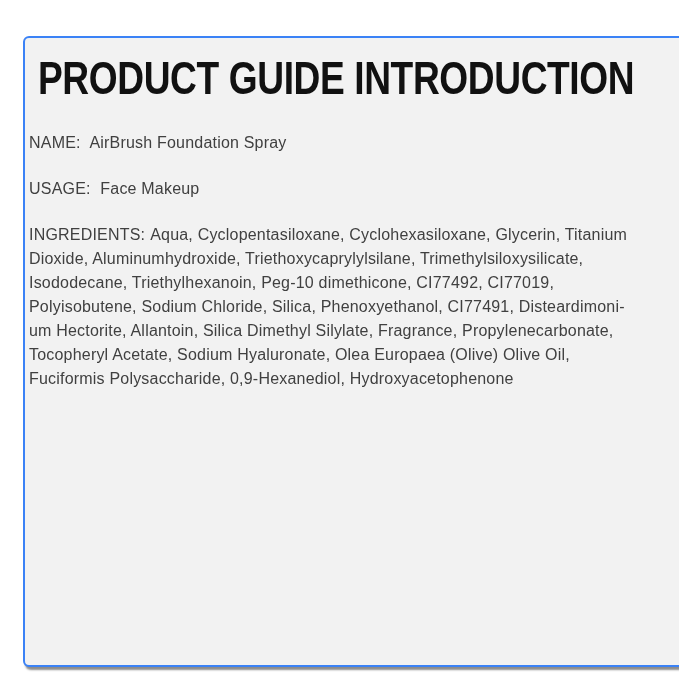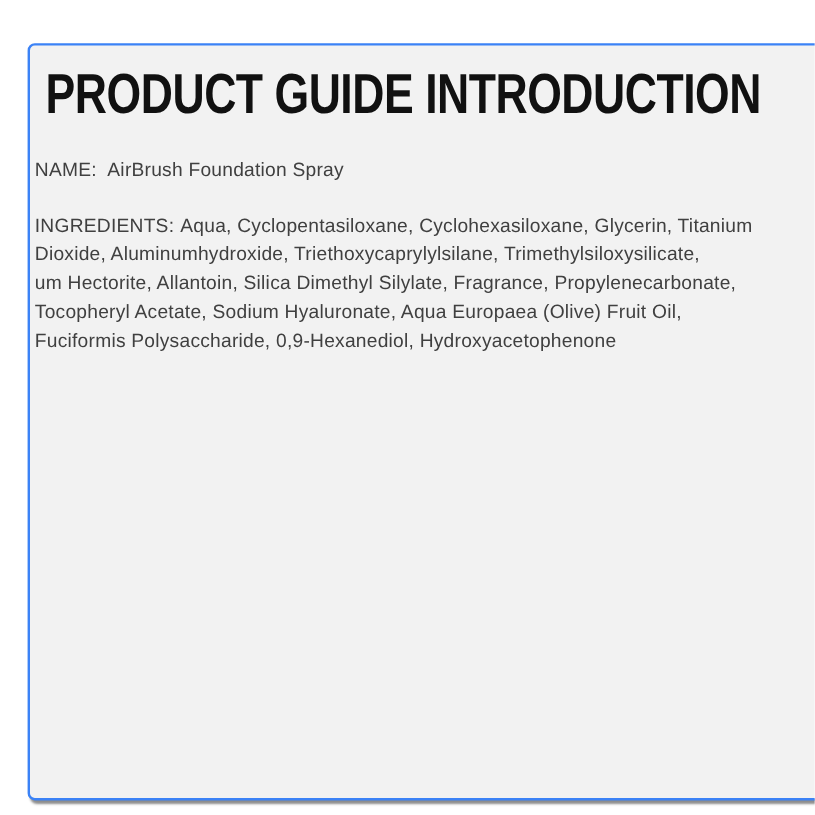--- a/index.html
+++ b/index.html
@@ -77,27 +77,33 @@
       <span class="title-inner">PRODUCT GUIDE INTRODUCTION</span>
     </h1>
 
     <div class="content">
 
       <div class="fields">
         <div class="field">
           <span class="label">NAME:</span>
           <span class="value">AirBrush Foundation Spray</span>
         </div>
+        <div class="field">
+          <span class="label">USAGE:</span>
+          <span class="value">Face Makeup</span>
+        </div>
       </div>
 
       <div class="ingredients">
         <div class="ing-line">
           <span class="label">INGREDIENTS:</span><span>Aqua, Cyclopentasiloxane, Cyclohexasiloxane, Glycerin, Titanium</span>
         </div>
         <div class="ing-line">Dioxide, Aluminumhydroxide, Triethoxycaprylylsilane, Trimethylsiloxysilicate,</div>
+        <div class="ing-line">Isododecane, Triethylhexanoin, Peg-10 dimethicone, CI77492, CI77019,</div>
+        <div class="ing-line">Polyisobutene, Sodium Chloride, Silica, Phenoxyethanol, CI77491, Disteardimoni-</div>
         <div class="ing-line">um Hectorite, Allantoin, Silica Dimethyl Silylate, Fragrance, Propylenecarbonate,</div>
-        <div class="ing-line">Tocopheryl Acetate, Sodium Hyaluronate, Aqua Europaea (Olive) Fruit Oil,</div>
+        <div class="ing-line">Tocopheryl Acetate, Sodium Hyaluronate, Olea Europaea (Olive) Olive Oil,</div>
         <div class="ing-line">Fuciformis Polysaccharide, 0,9-Hexanediol, Hydroxyacetophenone</div>
       </div>
 
     </div>
   </div>
 </div>
 
 </body></html>

